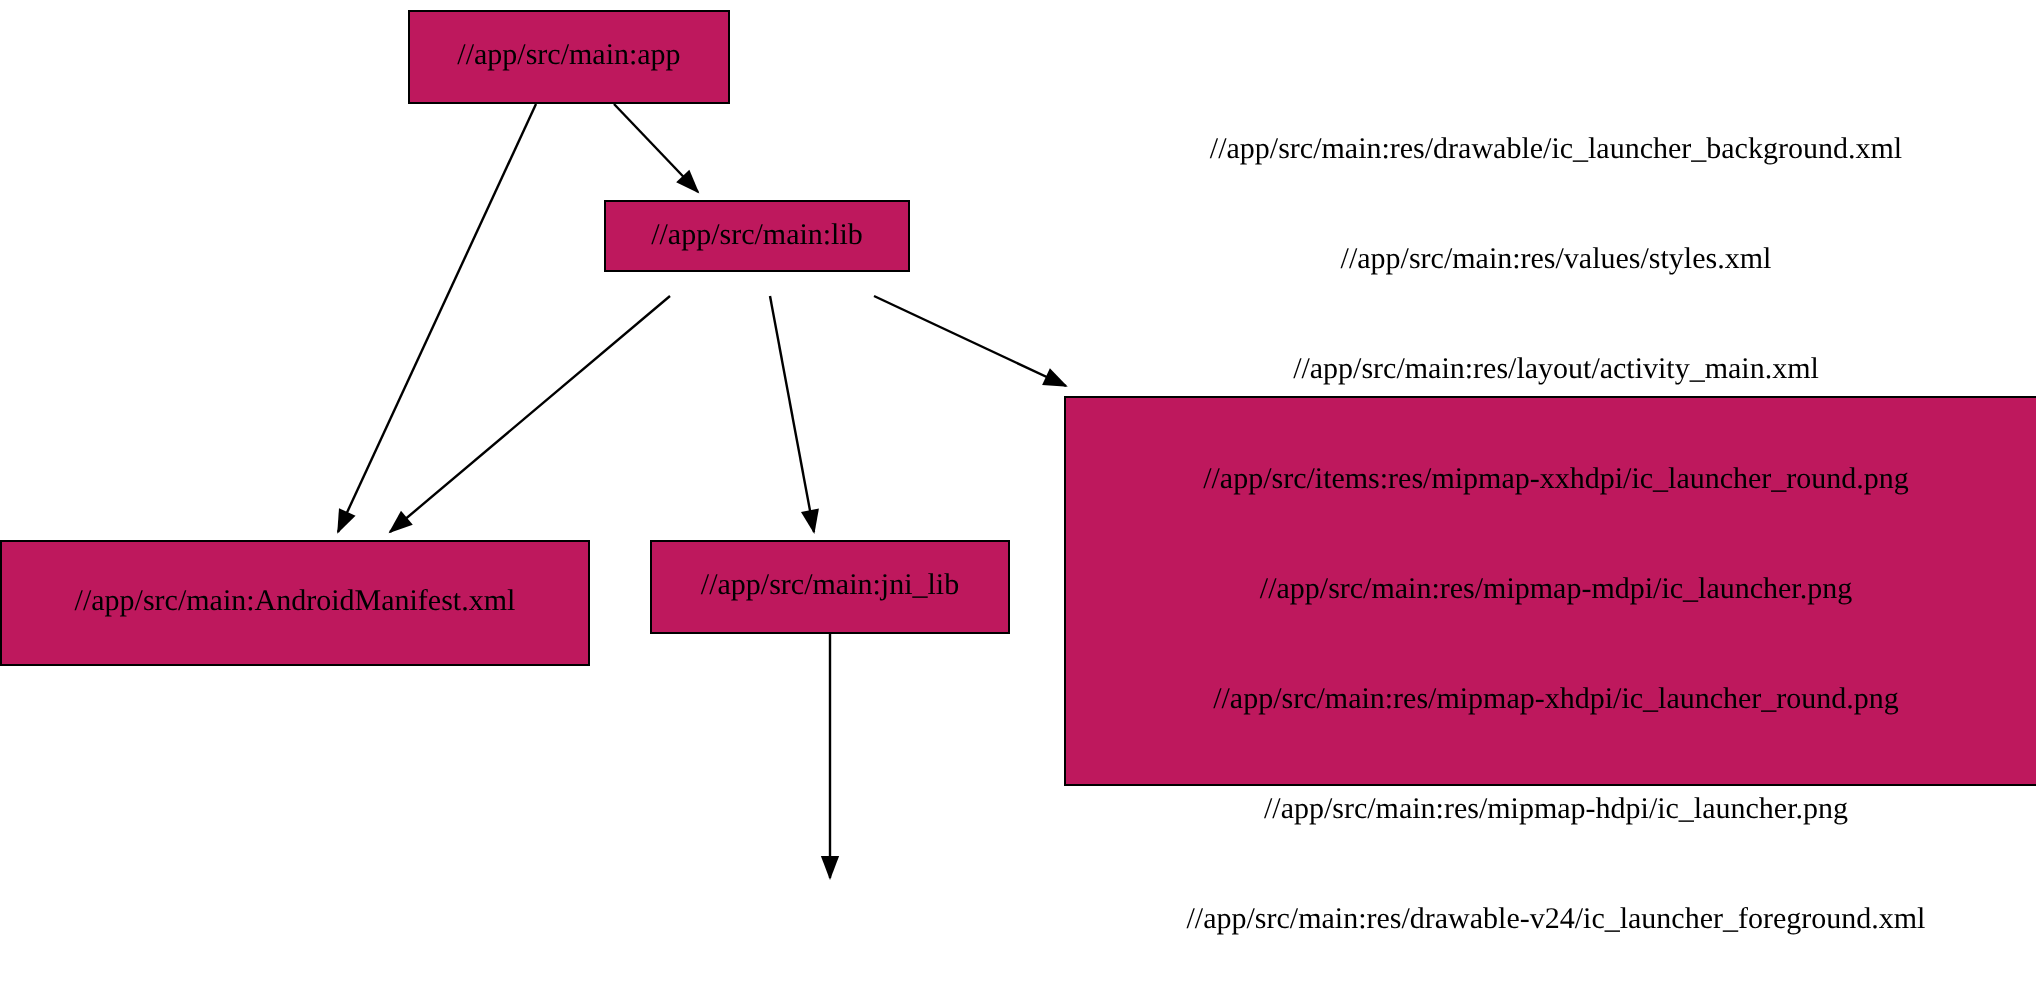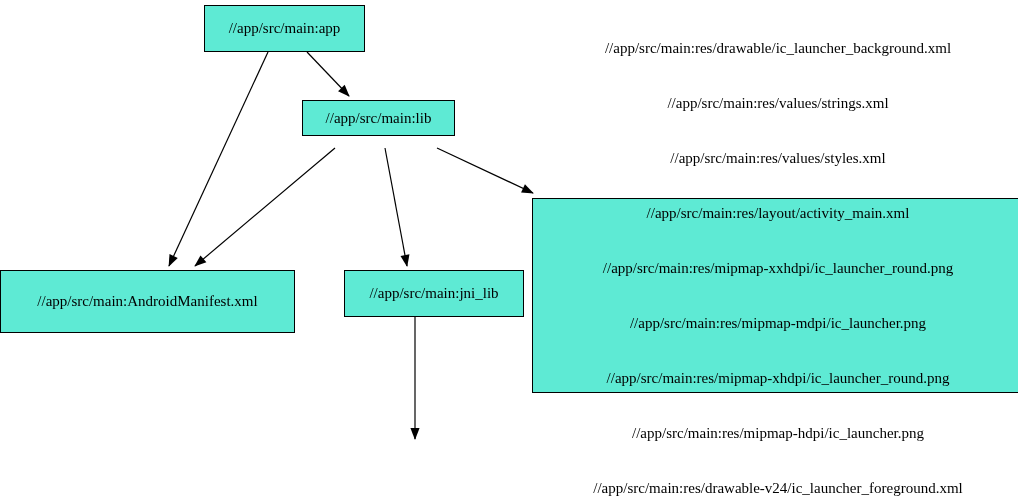--- a/index.html
+++ b/index.html
@@ -24,38 +24,38 @@
     height: 496px;
   }
   #edges line {
     stroke: #000000;
     stroke-width: 1.2;
   }
   .node {
     position: absolute;
     box-sizing: border-box;
     border: 1px solid #000000;
-    background: #5eead4;
+    background: #be185d;
     display: flex;
     align-items: center;
     justify-content: center;
     text-align: center;
     font-size: 15px;
     line-height: 19px;
     white-space: nowrap;
   }
   .node.multiline {
     flex-direction: column;
     justify-content: center;
     padding: 2px 0;
   }
   #node-app      { left: 204px; top: 5px;   width: 161px; height: 47px; }
   #node-lib      { left: 302px; top: 100px; width: 153px; height: 36px; }
   #node-manifest { left: 0;   top: 270px; width: 295px; height: 63px; }
-  #node-jni      { left: 344px; top: 270px; width: 180px; height: 47px; }
+  #node-jni      { left: 325px; top: 270px; width: 180px; height: 47px; }
   #node-res      { left: 532px; top: 198px; width: 492px; height: 195px; gap: 36px; }
   #node-cpp      { left: 282px; top: 443px; width: 270px; height: 47px; }
 </style>
 </head>
 <body>
 
 <div id="canvas">
 
   <svg id="edges" viewBox="0 0 1018 496" xmlns="http://www.w3.org/2000/svg">
     <defs>
@@ -82,24 +82,23 @@
   <div class="node" id="node-manifest">
     <span>//app/src/main:AndroidManifest.xml</span>
   </div>
 
   <div class="node" id="node-jni">
     <span>//app/src/main:jni_lib</span>
   </div>
 
   <div class="node multiline" id="node-res">
     <div>//app/src/main:res/drawable/ic_launcher_background.xml</div>
-    <div>//app/src/main:res/values/strings.xml</div>
     <div>//app/src/main:res/values/styles.xml</div>
     <div>//app/src/main:res/layout/activity_main.xml</div>
-    <div>//app/src/main:res/mipmap-xxhdpi/ic_launcher_round.png</div>
+    <div>//app/src/items:res/mipmap-xxhdpi/ic_launcher_round.png</div>
     <div>//app/src/main:res/mipmap-mdpi/ic_launcher.png</div>
     <div>//app/src/main:res/mipmap-xhdpi/ic_launcher_round.png</div>
     <div>//app/src/main:res/mipmap-hdpi/ic_launcher.png</div>
     <div>//app/src/main:res/drawable-v24/ic_launcher_foreground.xml</div>
     <div>...and 10 more items</div>
   </div>
 
 
 </div>
 

